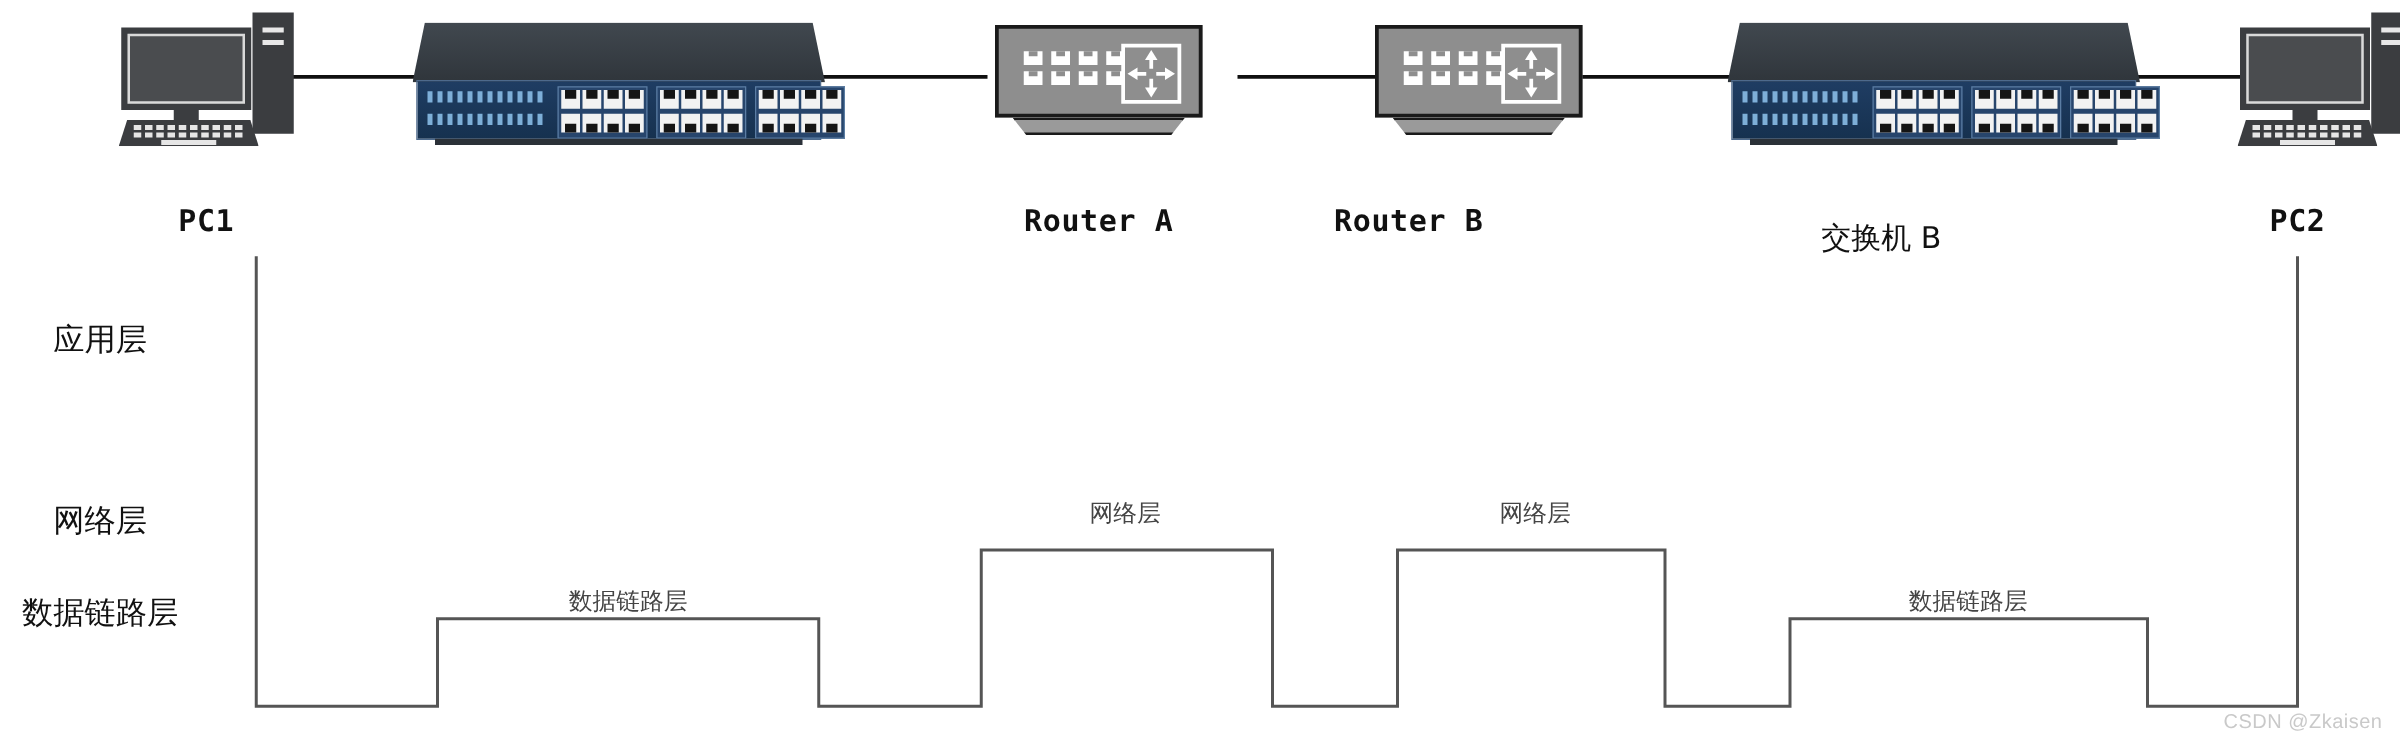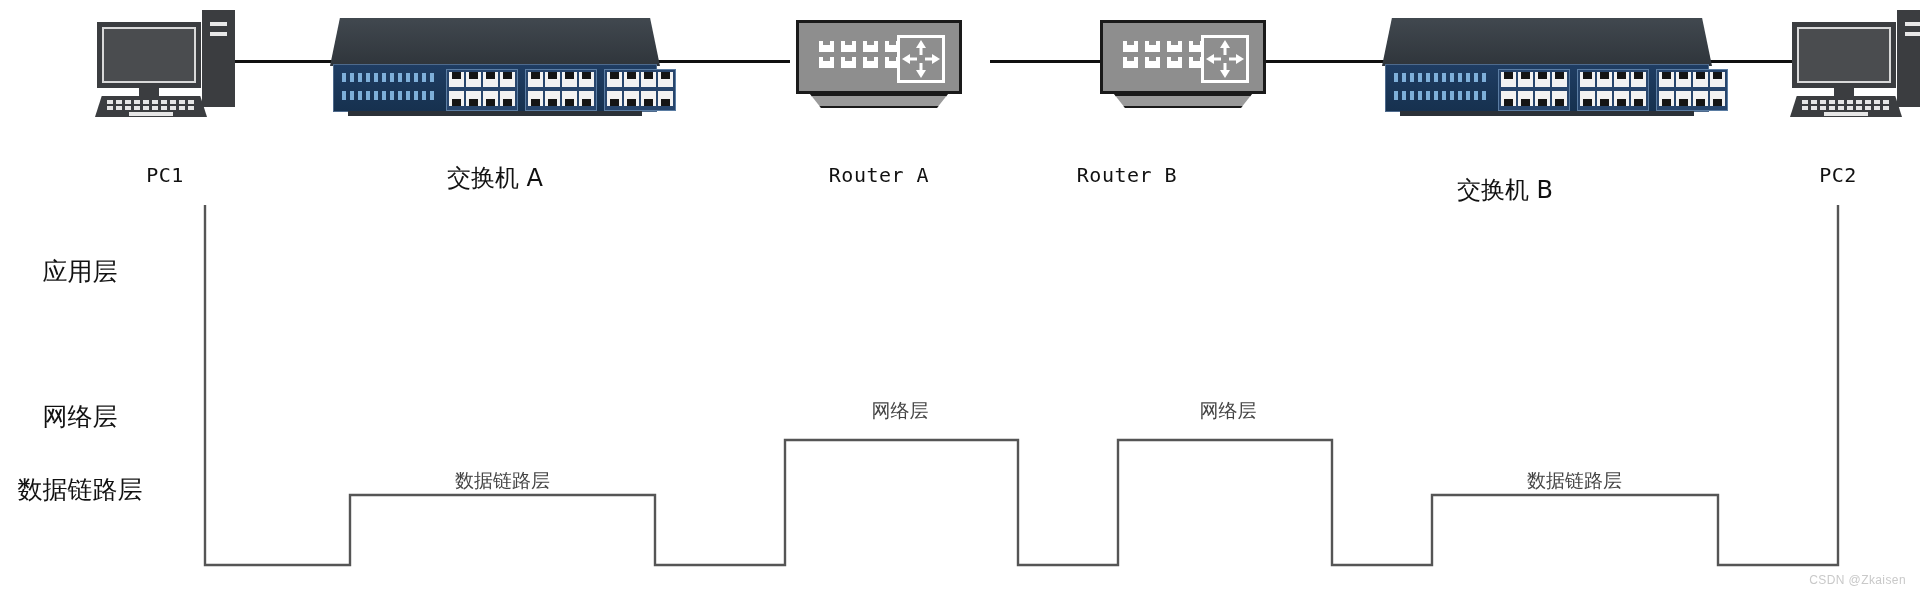--- a/index.html
+++ b/index.html
@@ -223,22 +223,23 @@
     font-size: 23px;
     color: #111;
     white-space: nowrap;
   }
   .caption.cn {
     font-family: "DejaVu Sans", sans-serif;
     font-size: 24px;
   }
   .caption.mono {
     font-family: "DejaVu Sans Mono", monospace;
-    font-size: 20px;
+    font-size: 24px;
     letter-spacing: .5px;
+    font-weight: bold;
   }
 
   
   .layer-label {
     position: absolute;
     left: 0;
     width: 160px;
     text-align: center;
     font-family: "DejaVu Sans", sans-serif;
     font-size: 25px;
@@ -255,21 +256,21 @@
     white-space: nowrap;
     text-align: center;
   }
 
   
   .watermark {
     position: absolute;
     right: 14px;
     bottom: 8px;
     font-family: "Liberation Sans", sans-serif;
-    font-size: 12px;
+    font-size: 16px;
     color: #c9c9c9;
     letter-spacing: .4px;
   }
 
   svg.overlay {
     position: absolute;
     left: 0; top: 0;
     width: 1920px; height: 595px;
     pointer-events: none;
   }
@@ -385,21 +386,20 @@
             <i class="port"></i>
           <i class="port down"></i>
             <i class="port down"></i>
             <i class="port down"></i>
             <i class="port down"></i>
         </div>
       </div>
     </div>
     <div class="foot"></div>
   </div>
-  <div class="caption cn" style="left:330px; top:162px; width:330px;">交换机 A</div>
 
   <div class="device router" style="left:790px; top:16px;">
     <div class="body">
       <div class="jacks">
         <i class="jack"></i>
           <i class="jack"></i>
           <i class="jack"></i>
           <i class="jack"></i>
         <i class="jack"></i>
           <i class="jack"></i>

